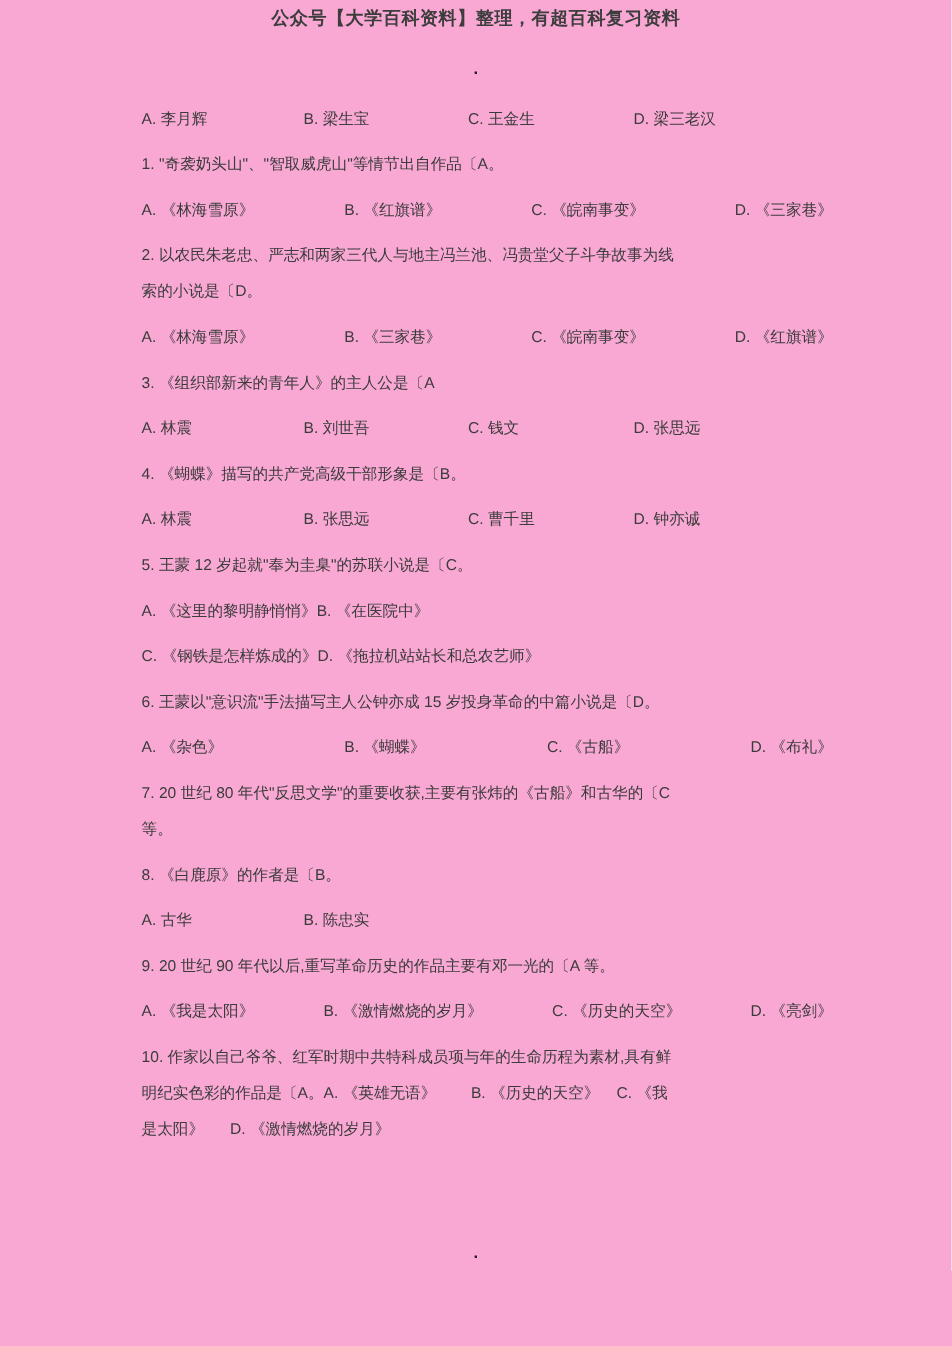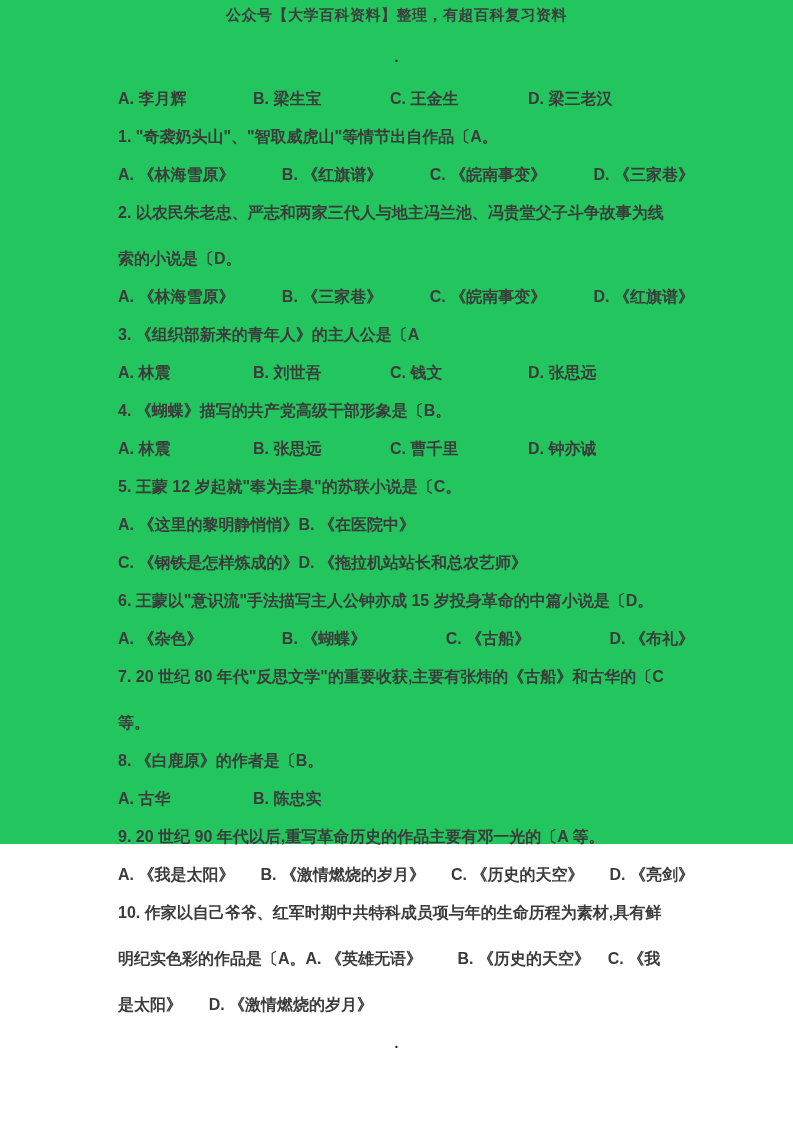--- a/index.html
+++ b/index.html
@@ -7,22 +7,22 @@
     padding: 0;
     width: 793px;
     height: 1122px;
     background: #ffffff;
     overflow: hidden;
     font-family: "Liberation Sans", "DejaVu Sans", sans-serif;
   }
   .page {
     position: relative;
     width: 793px;
-    height: 844px;
-    background: #22c55e;
+    height: 1122px;
+    background: #f9a8d4;
   }
   .header {
     position: absolute;
     top: 6px;
     left: 0;
     right: 0;
     text-align: center;
     font-size: 15px;
     font-weight: 600;
     letter-spacing: 0.5px;
@@ -39,30 +39,30 @@
     line-height: 14px;
   }
   .tiny-dot.top    { top: 50px; }
   .tiny-dot.bottom { top: 1036px; }
   .doc {
     position: absolute;
     left: 118px;
     top: 84px;
     width: 576px;
     color: #3b3b3b;
-    font-size: 16px;
-    font-weight: bold;
+    font-size: 13px;
+    font-weight: normal;
   }
   .line {
     line-height: 30px;
     margin-top: 8px;
     white-space: pre-wrap;
   }
   .line:first-child { margin-top: 0; }
-  .line.cont { margin-top: 16px; }
+  .line.cont { margin-top: 0; }
   .line.opts4 {
     display: grid;
     grid-template-columns: 135px 137px 138px auto;
     white-space: nowrap;
   }
   .line.spread {
     display: flex;
     justify-content: space-between;
     white-space: nowrap;
   }

